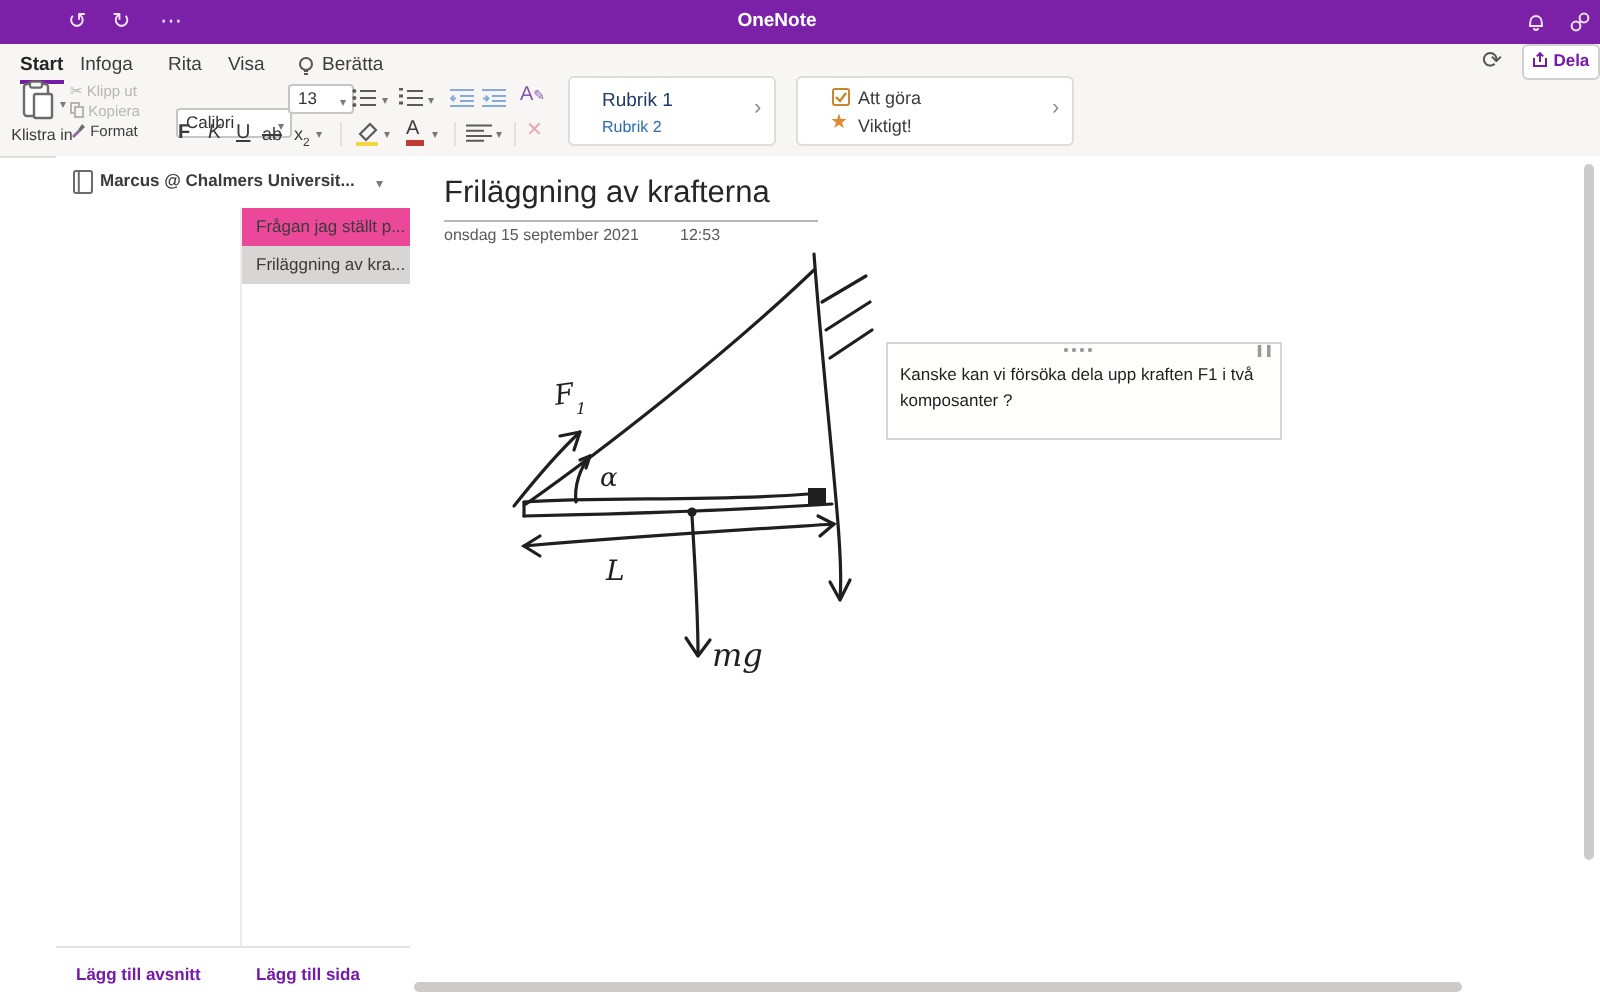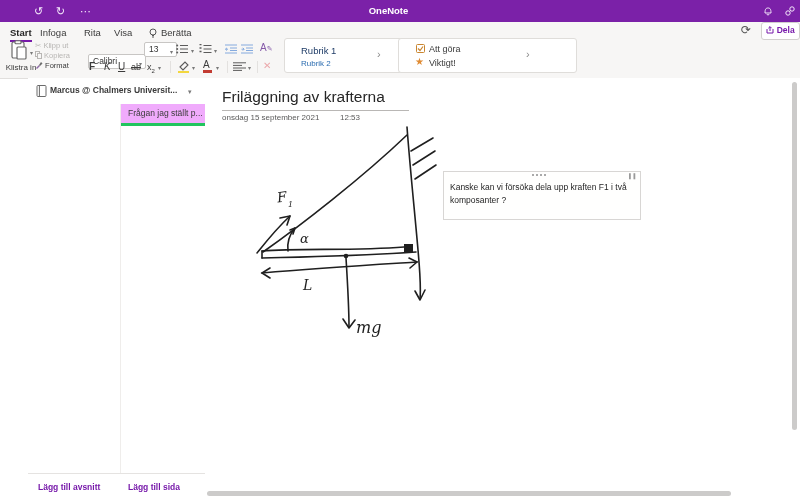--- a/index.html
+++ b/index.html
@@ -16,21 +16,21 @@
   #ribbon{left:0;top:22px;width:800px;height:56px;background:#f7f6f5;border-bottom:1px solid #e1dfdd;}
   .tab{top:4px;font-size:9.5px;color:#3c3c3c;height:14px;line-height:14px;cursor:default;}
   .tab.active{font-weight:bold;color:#262626;border-bottom:2px solid #7719aa;}
   .rlabel{font-size:8px;color:#3b3b3b;}
   .rsmall{font-size:7.5px;}
   .disabled{color:#b8b6b4;}
   .chev{font-size:6px;color:#797979;}
   .selbox{background:#fff;border:1px solid #c8c6c4;border-radius:2px;font-size:8.5px;color:#333;line-height:13px;padding-left:4px;}
   .fmt{font-size:10px;color:#3b3b3b;line-height:14px;}
   .vdiv{width:1px;background:#e3e1df;}
-  .gallery{background:#fff;border:1px solid #dfddda;border-radius:3px;padding-left:40px;}
+  .gallery{background:#fff;border:1px solid #dfddda;border-radius:3px;}
   .gal-chev{font-size:11px;color:#8a8a8a;}
   #share-btn{background:#fff;border:1px solid #d2d0ce;border-radius:3px;font-size:8.5px;color:#7719aa;font-weight:bold;text-align:center;line-height:15px;}
 
   
   #rail{left:0;top:78px;width:28px;height:422px;background:#fff;border-right:1px solid #ececea;}
   #rail-notebooks{left:0;top:2px;width:28px;height:22px;background:#e9e7e5;}
   #rail-notebooks .bar{position:absolute;left:0;top:0;width:2px;height:22px;background:#7719aa;}
   #avatar{left:4px;top:399px;width:21px;height:21px;border-radius:50%;background:#9a5a3e;color:#fff;
     font-size:7.5px;font-weight:bold;text-align:center;line-height:21px;}
 
@@ -200,22 +200,25 @@
       </svg>
       <div id="nb-title" class="abs">Marcus @ Chalmers Universit...</div>
       <span class="abs chev" style="left:160px;top:8px;font-size:7px">▾</span>
       <svg class="abs" style="left:178px;top:5px" width="14" height="12" viewBox="0 0 14 12">
         <path d="M4 1.5 h9 M4 5 h7 M4 8.5 h5" stroke="#4a4a4a" stroke-width="1.1"></path>
         <path d="M1.5 2 V10 M0 8.3 L1.5 10 L3 8.3" fill="none" stroke="#4a4a4a" stroke-width="1.1"></path>
       </svg>
     </div>
 
 
-    <div class="abs page-item" style="top:26px;background:#f0abfc;border-bottom:3px solid #22c55e">
+    <div class="abs page-item" style="top:26px;background:#ec4899;border-bottom:7px solid #22c55e">
       <span class="abs page-label">Frågan jag ställt p...</span>
+    </div>
+    <div class="abs page-item" style="top:45px;background:#d8d6d4">
+      <span class="abs page-label">Friläggning av kra...</span>
     </div>
     <div id="pages-divider" class="abs"></div>
 
     <div id="panel-footer" class="abs">
       <span class="abs footer-link" style="left:10px">Lägg till avsnitt</span>
       <span class="abs footer-link" style="left:100px">Lägg till sida</span>
     </div>
   </div>
 
   <div id="canvas" class="abs">

